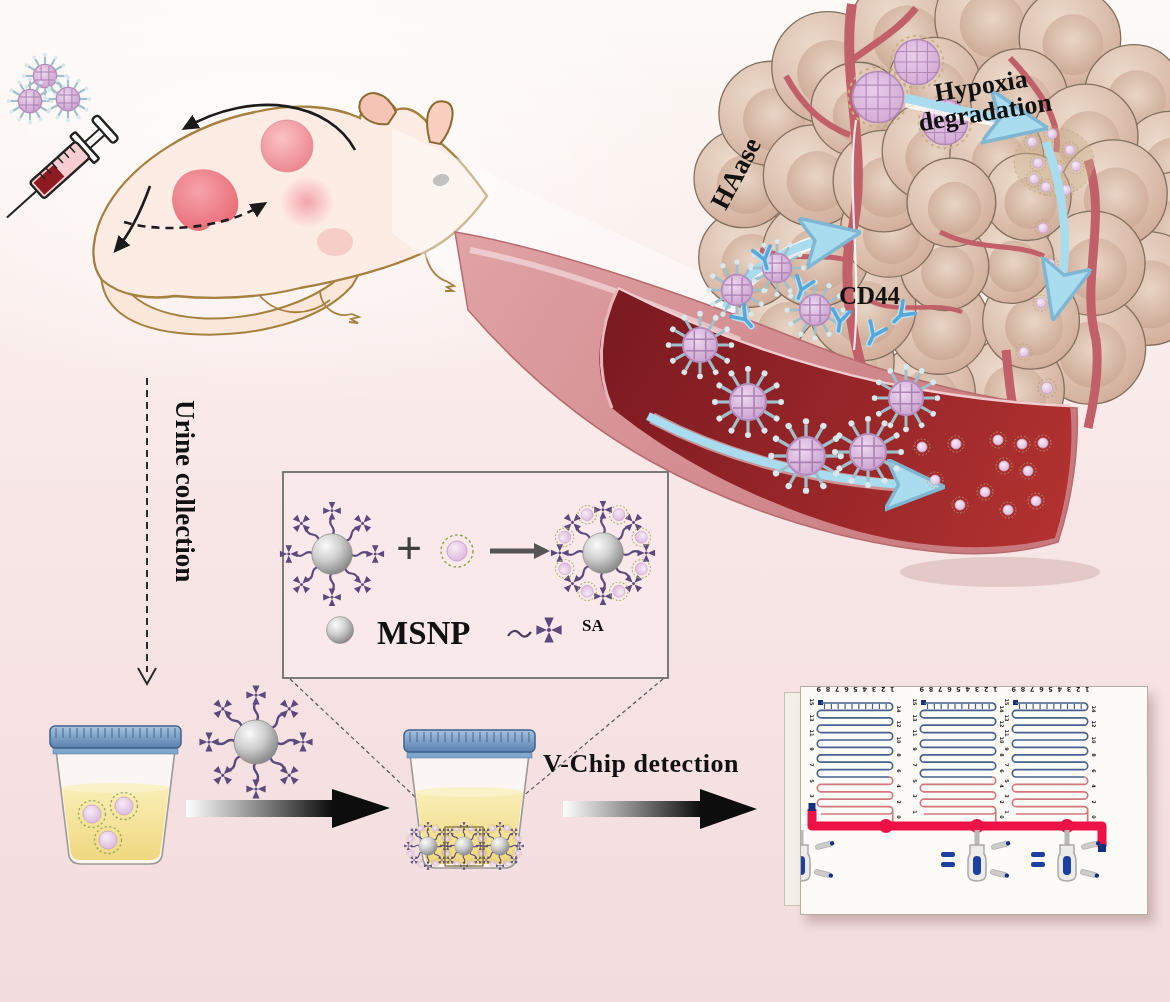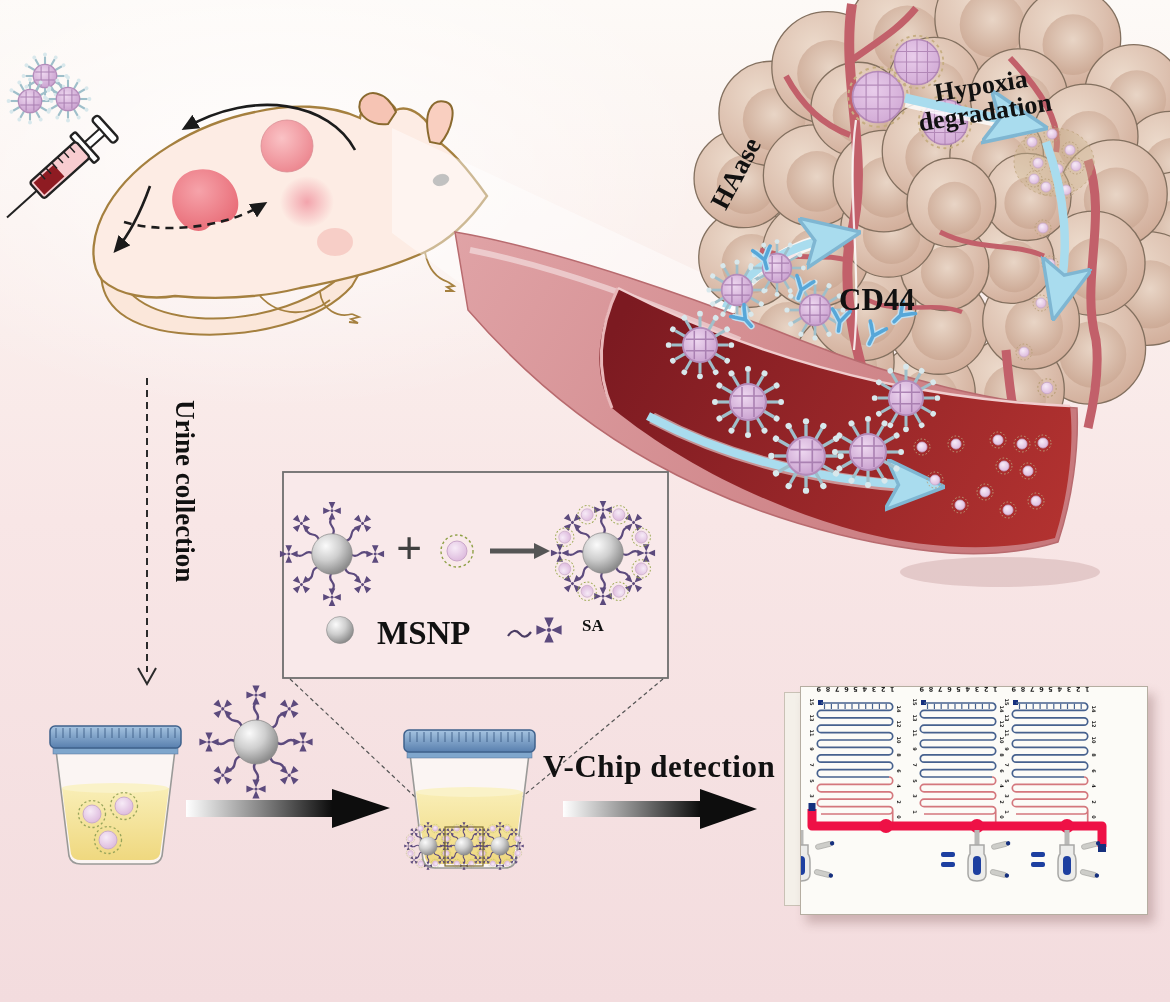--- a/index.html
+++ b/index.html
@@ -3,23 +3,23 @@
 <meta charset="utf-8">
 <style>
   html,body{margin:0;padding:0}
   body{width:1170px;height:1002px;position:relative;overflow:hidden;
        background:linear-gradient(180deg,#fdfaf7 0%,#fbf1ee 22%,#f8e6e6 52%,#f3dcde 100%);
        font-family:"Liberation Serif",serif}
   #art{position:absolute;left:0;top:0;z-index:1}
   .lbl{position:absolute;z-index:5;color:#111;font-weight:bold;white-space:nowrap}
   #haase-label{left:698px;top:158px;font-size:27px;transform:rotate(-62deg)}
   #hypoxia-label{left:898px;top:72px;width:170px;font-size:26px;line-height:1.05;text-align:center;transform:rotate(-9deg)}
-  #cd44-label{left:839px;top:282px;font-size:31px}
+  #cd44-label{left:839px;top:282px;font-size:25px}
   #urine-label{left:200px;top:400px;font-size:27px;transform:rotate(90deg);transform-origin:top left}
-  #vchip-label{left:543px;top:749px;font-size:31px;letter-spacing:.5px}
+  #vchip-label{left:543px;top:749px;font-size:26px;letter-spacing:.5px}
   #msnp-label{left:377px;top:615px;font-size:33px}
   #sa-label{left:582px;top:616px;font-size:17px}
   #plus-sign{left:396px;top:522px;font-size:46px;color:#3f3f3f;z-index:5;position:absolute;font-weight:bold}
   
   #chip{position:absolute;left:784px;top:686px;width:366px;height:238px;z-index:4}
   #chip-edge{position:absolute;left:0;top:6px;width:16px;height:212px;background:#f4f0e9;border:1px solid #c9c1b5}
   #chip-plate{position:absolute;left:16px;top:0;width:346px;height:227px;background:#fcfbf7;border:1px solid #b5ada1;
               box-shadow:6px 8px 10px rgba(120,80,80,.32)}
   .chip-panel{position:absolute;top:0;left:10px;width:88px;height:146px}
   .chip-panel svg{position:absolute;left:0;top:6px}

